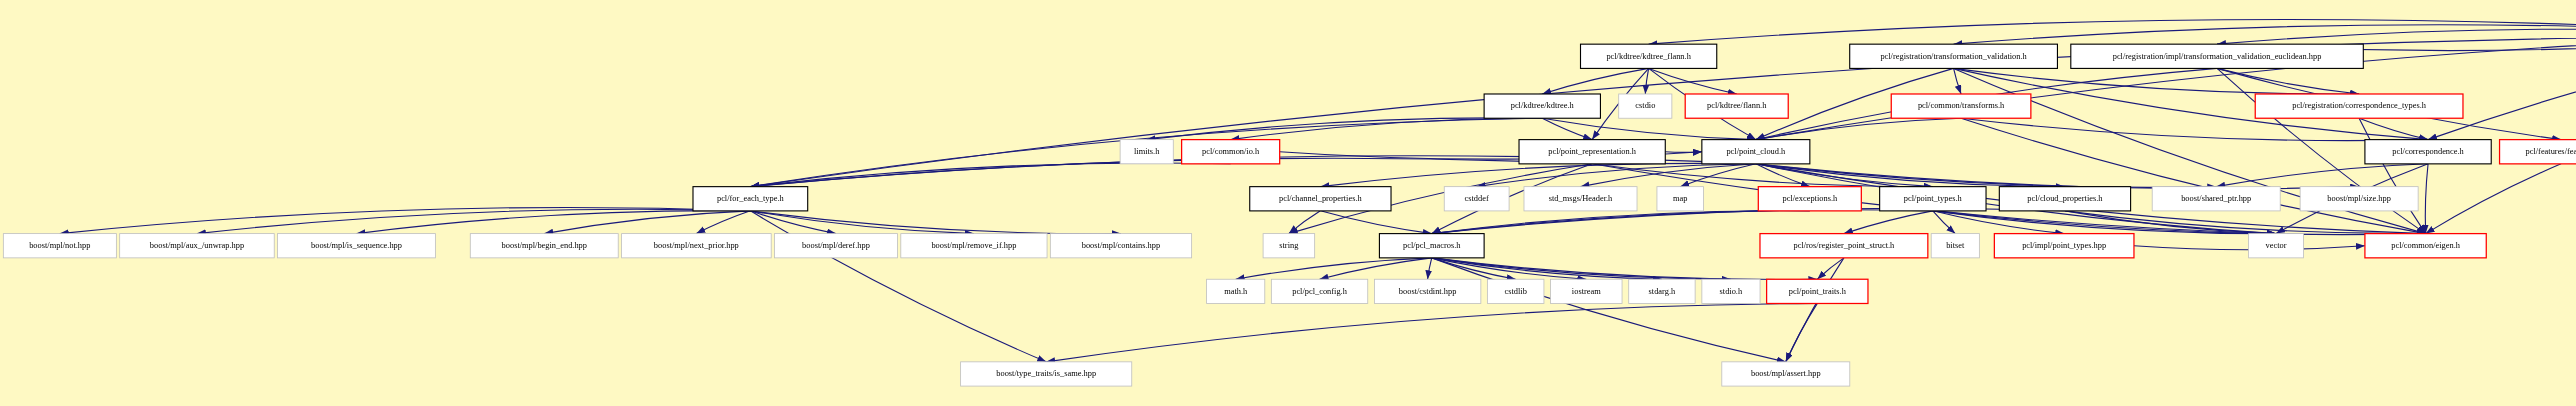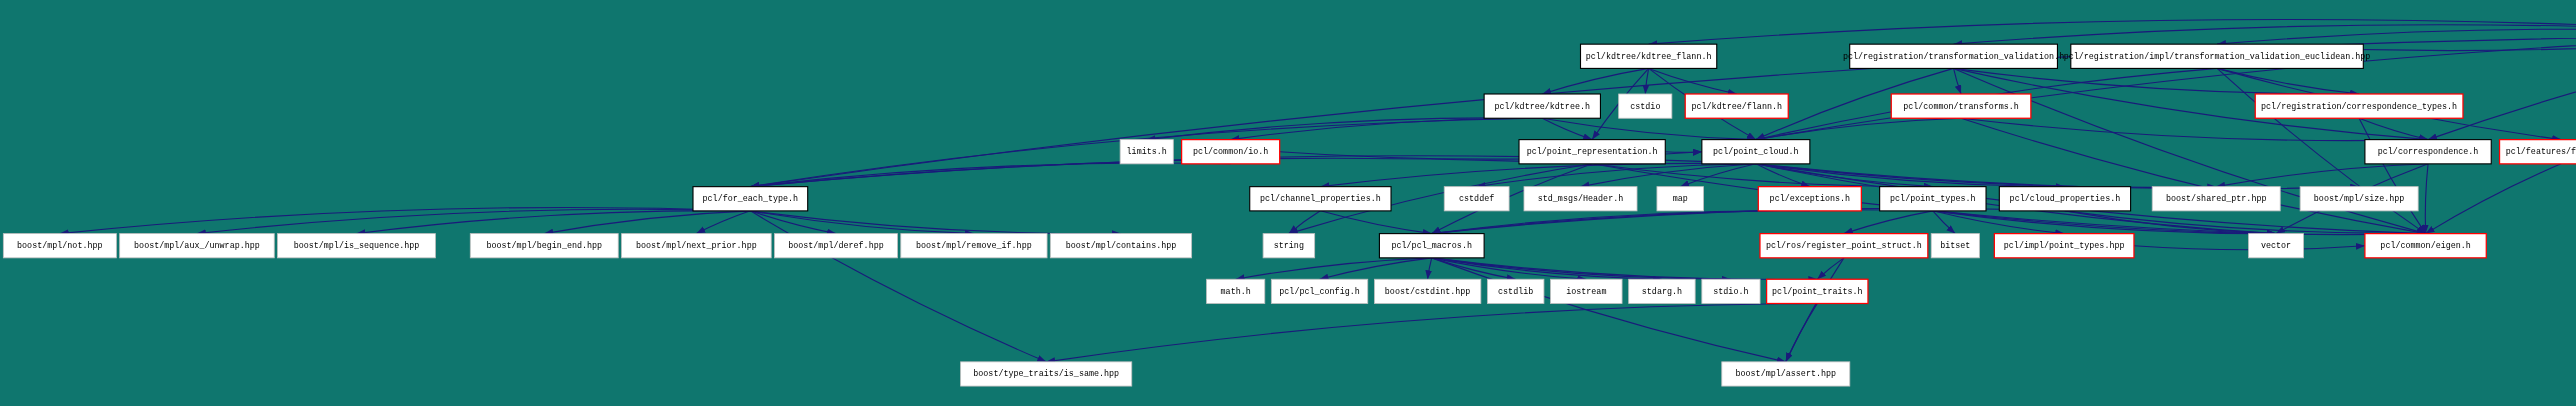--- a/index.html
+++ b/index.html
@@ -1,17 +1,17 @@
 <!DOCTYPE html>
 <html style="font-size:11.2px"><head>
 <meta charset="utf-8">
 <style>
   html,body{margin:0;padding:0;background:#ffffff;}
-  #graph-root{position:relative;width:2576px;height:406px;background:#0f766e;
-    font-family:Liberation Mono, monospace;overflow:hidden;}
+  #graph-root{position:relative;width:2576px;height:406px;background:#fef9c3;
+    font-family:Liberation Serif, serif;overflow:hidden;}
   svg{position:absolute;left:0;top:0;width:2576px;height:406px;}
   .node-label{font-size:12px;fill:#000000;dominant-baseline:middle;text-anchor:middle;}
 </style>
 </head>
 <body>
 
 <div id="graph-root">
   <svg id="graph-svg" viewBox="0 0 3683 581" preserveAspectRatio="none">
     <defs>
       <marker id="arrow" markerWidth="9" markerHeight="9" refX="8" refY="3" orient="auto" markerUnits="strokeWidth">

